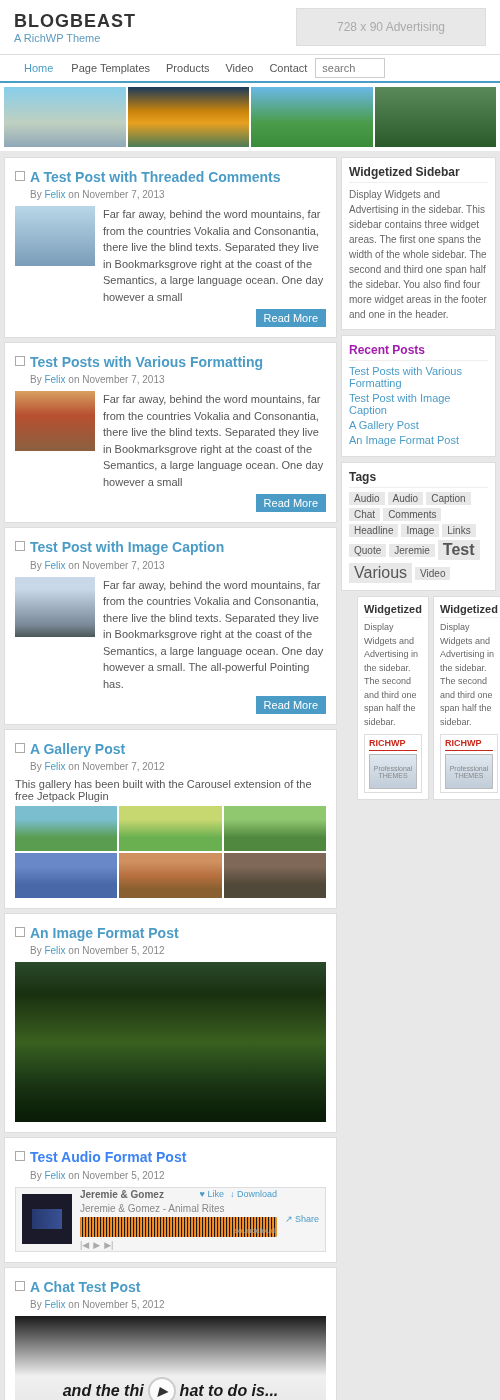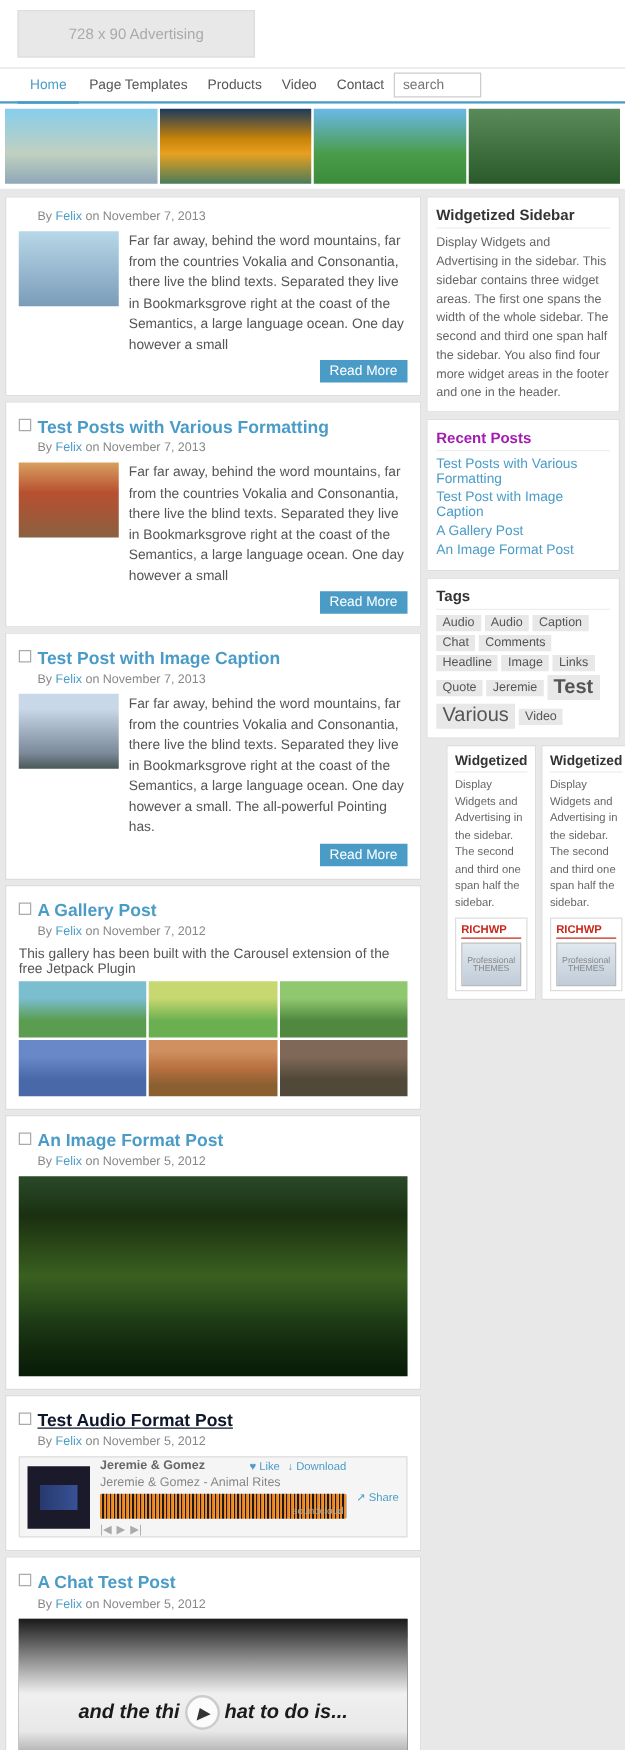--- a/index.html
+++ b/index.html
@@ -2,20 +2,24 @@
 <html><head>
   <meta charset="utf-8">
   <style>
     * { margin: 0; padding: 0; box-sizing: border-box; }
     body { font-family: Arial, Helvetica, sans-serif; font-size: 12px; background: #e8e8e8; color: #333; width: 500px; }
   </style>
 </head>
 <body>
 
 <div style="background:#fff; padding:8px 14px; display:flex; align-items:center; justify-content:space-between; border-bottom:1px solid #ddd;">
+  <div>
+    <div style="font-size:18px; font-weight:bold; color:#333; letter-spacing:1px; cursor:pointer;">BLOGBEAST</div>
+    <div style="font-size:11px; color:#5a9abf;">A RichWP Theme</div>
+  </div>
   <div style="background:#e8e8e8; width:190px; height:38px; display:flex; align-items:center; justify-content:center; color:#aaa; font-size:12px; border:1px solid #ddd;">728 x 90 Advertising</div>
 </div>
 
 <div style="background:#fff; border-bottom:2px solid #4a9cc7; padding:0 14px; display:flex; align-items:center; ">
   <div style="display:flex;">
     <div style="padding:7px 10px; font-size:11px; color:#4a9cc7; cursor:pointer; border-bottom:2px solid #4a9cc7; margin-bottom:-2px;">Home</div>
     <div style="padding:7px 8px; font-size:11px; color:#555; cursor:pointer;">Page Templates</div>
     <div style="padding:7px 8px; font-size:11px; color:#555; cursor:pointer;">Products</div>
     <div style="padding:7px 8px; font-size:11px; color:#555; cursor:pointer;">Video</div>
     <div style="padding:7px 8px; font-size:11px; color:#555; cursor:pointer;">Contact</div>
@@ -28,20 +32,24 @@
   <div style="flex:1; height:60px; background:linear-gradient(180deg,#1a3a5c 0%,#c8830a 40%,#e8a020 60%,#4a7c59 100%); cursor:pointer;"></div>
   <div style="flex:1; height:60px; background:linear-gradient(180deg,#6ab8e8 0%,#4a9c4a 60%,#3a8c3a 100%); cursor:pointer;"></div>
   <div style="flex:1; height:60px; background:linear-gradient(180deg,#5a8a5a 0%,#2a5a2a 100%); cursor:pointer;"></div>
 </div>
 
 <div style="display:flex; gap:4px; padding:4px; background:#e8e8e8; align-items:flex-start;">
 
   <div style="flex:1; display:flex; flex-direction:column; gap:4px; min-width:0;">
 
     <div style="background:#fff; padding:10px; border:1px solid #ddd;">
+      <div style="display:flex; align-items:flex-start; margin-bottom:3px;">
+        <div style="width:10px; height:10px; border:1px solid #aaa; margin-right:5px; margin-top:3px; flex-shrink:0;"></div>
+        <div style="font-size:14px; font-weight:bold; color:#4a9cc7; line-height:1.3; cursor:pointer;">A Test Post with Threaded Comments</div>
+      </div>
       <div style="font-size:10px; color:#888; margin-bottom:6px; padding-left:15px;">By <span style="color:#4a9cc7;">Felix</span> on <span>November 7, 2013</span></div>
       <div style="display:flex; gap:8px;">
         <div style="width:80px; height:60px; flex-shrink:0; background:linear-gradient(180deg,#b8d8e8 0%,#7a9cb8 100%); cursor:pointer;"></div>
         <div style="flex:1;">
           <div style="font-size:11px; color:#555; line-height:1.5;">Far far away, behind the word mountains, far from the countries Vokalia and Consonantia, there live the blind texts. Separated they live in Bookmarksgrove right at the coast of the Semantics, a large language ocean. One day however a small</div>
           <div style="text-align:right; margin-top:4px;">
             <button style="background:#4a9cc7; color:#fff; padding:3px 8px; font-size:11px; border:none; cursor:pointer;">Read More</button>
           </div>
         </div>
       </div>
@@ -105,21 +113,21 @@
       </div>
       <div style="font-size:10px; color:#888; margin-bottom:6px; padding-left:15px;">By <span style="color:#4a9cc7;">Felix</span> on <span>November 5, 2012</span></div>
       <div style="width:100%; height:160px; background:linear-gradient(180deg,#2a4a2a 0%,#1a3010 20%,#3a6020 50%,#204018 70%,#152810 100%); cursor:pointer; position:relative; overflow:hidden;">
         <div style="position:absolute; bottom:0; left:0; right:0; height:50px; background:linear-gradient(180deg,transparent,rgba(0,20,0,0.6));"></div>
       </div>
     </div>
 
     <div style="background:#fff; padding:10px; border:1px solid #ddd;">
       <div style="display:flex; align-items:flex-start; margin-bottom:3px;">
         <div style="width:10px; height:10px; border:1px solid #aaa; margin-right:5px; margin-top:3px; flex-shrink:0;"></div>
-        <div style="font-size:14px; font-weight:bold; color:#0f172a; line-height:1.3; cursor:pointer;text-decoration:underline;">Test Audio Format Post</div>
+        <div style="font-size:14px; font-weight:bold; color:#3b82f6; line-height:1.3; cursor:pointer;">Test Audio Format Post</div>
       </div>
       <div style="font-size:10px; color:#888; margin-bottom:6px; padding-left:15px;">By <span style="color:#4a9cc7;">Felix</span> on <span>November 5, 2012</span></div>
       <div style="background:#f5f5f5; border:1px solid #ddd; height:65px; display:flex; align-items:center; padding:6px; gap:8px;">
         <div style="width:50px; height:50px; background:#1a1a2a; flex-shrink:0; display:flex; align-items:center; justify-content:center;">
           <div style="width:30px; height:20px; background:linear-gradient(90deg,#2a4080,#4060b0); opacity:0.8;"></div>
         </div>
         <div style="flex:1; display:flex; flex-direction:column; gap:3px;">
           <div style="display:flex; justify-content:space-between; align-items:center;">
             <div style="font-size:10px; color:#666; font-weight:bold;">
               <span>Jeremie &amp; Gomez</span>

